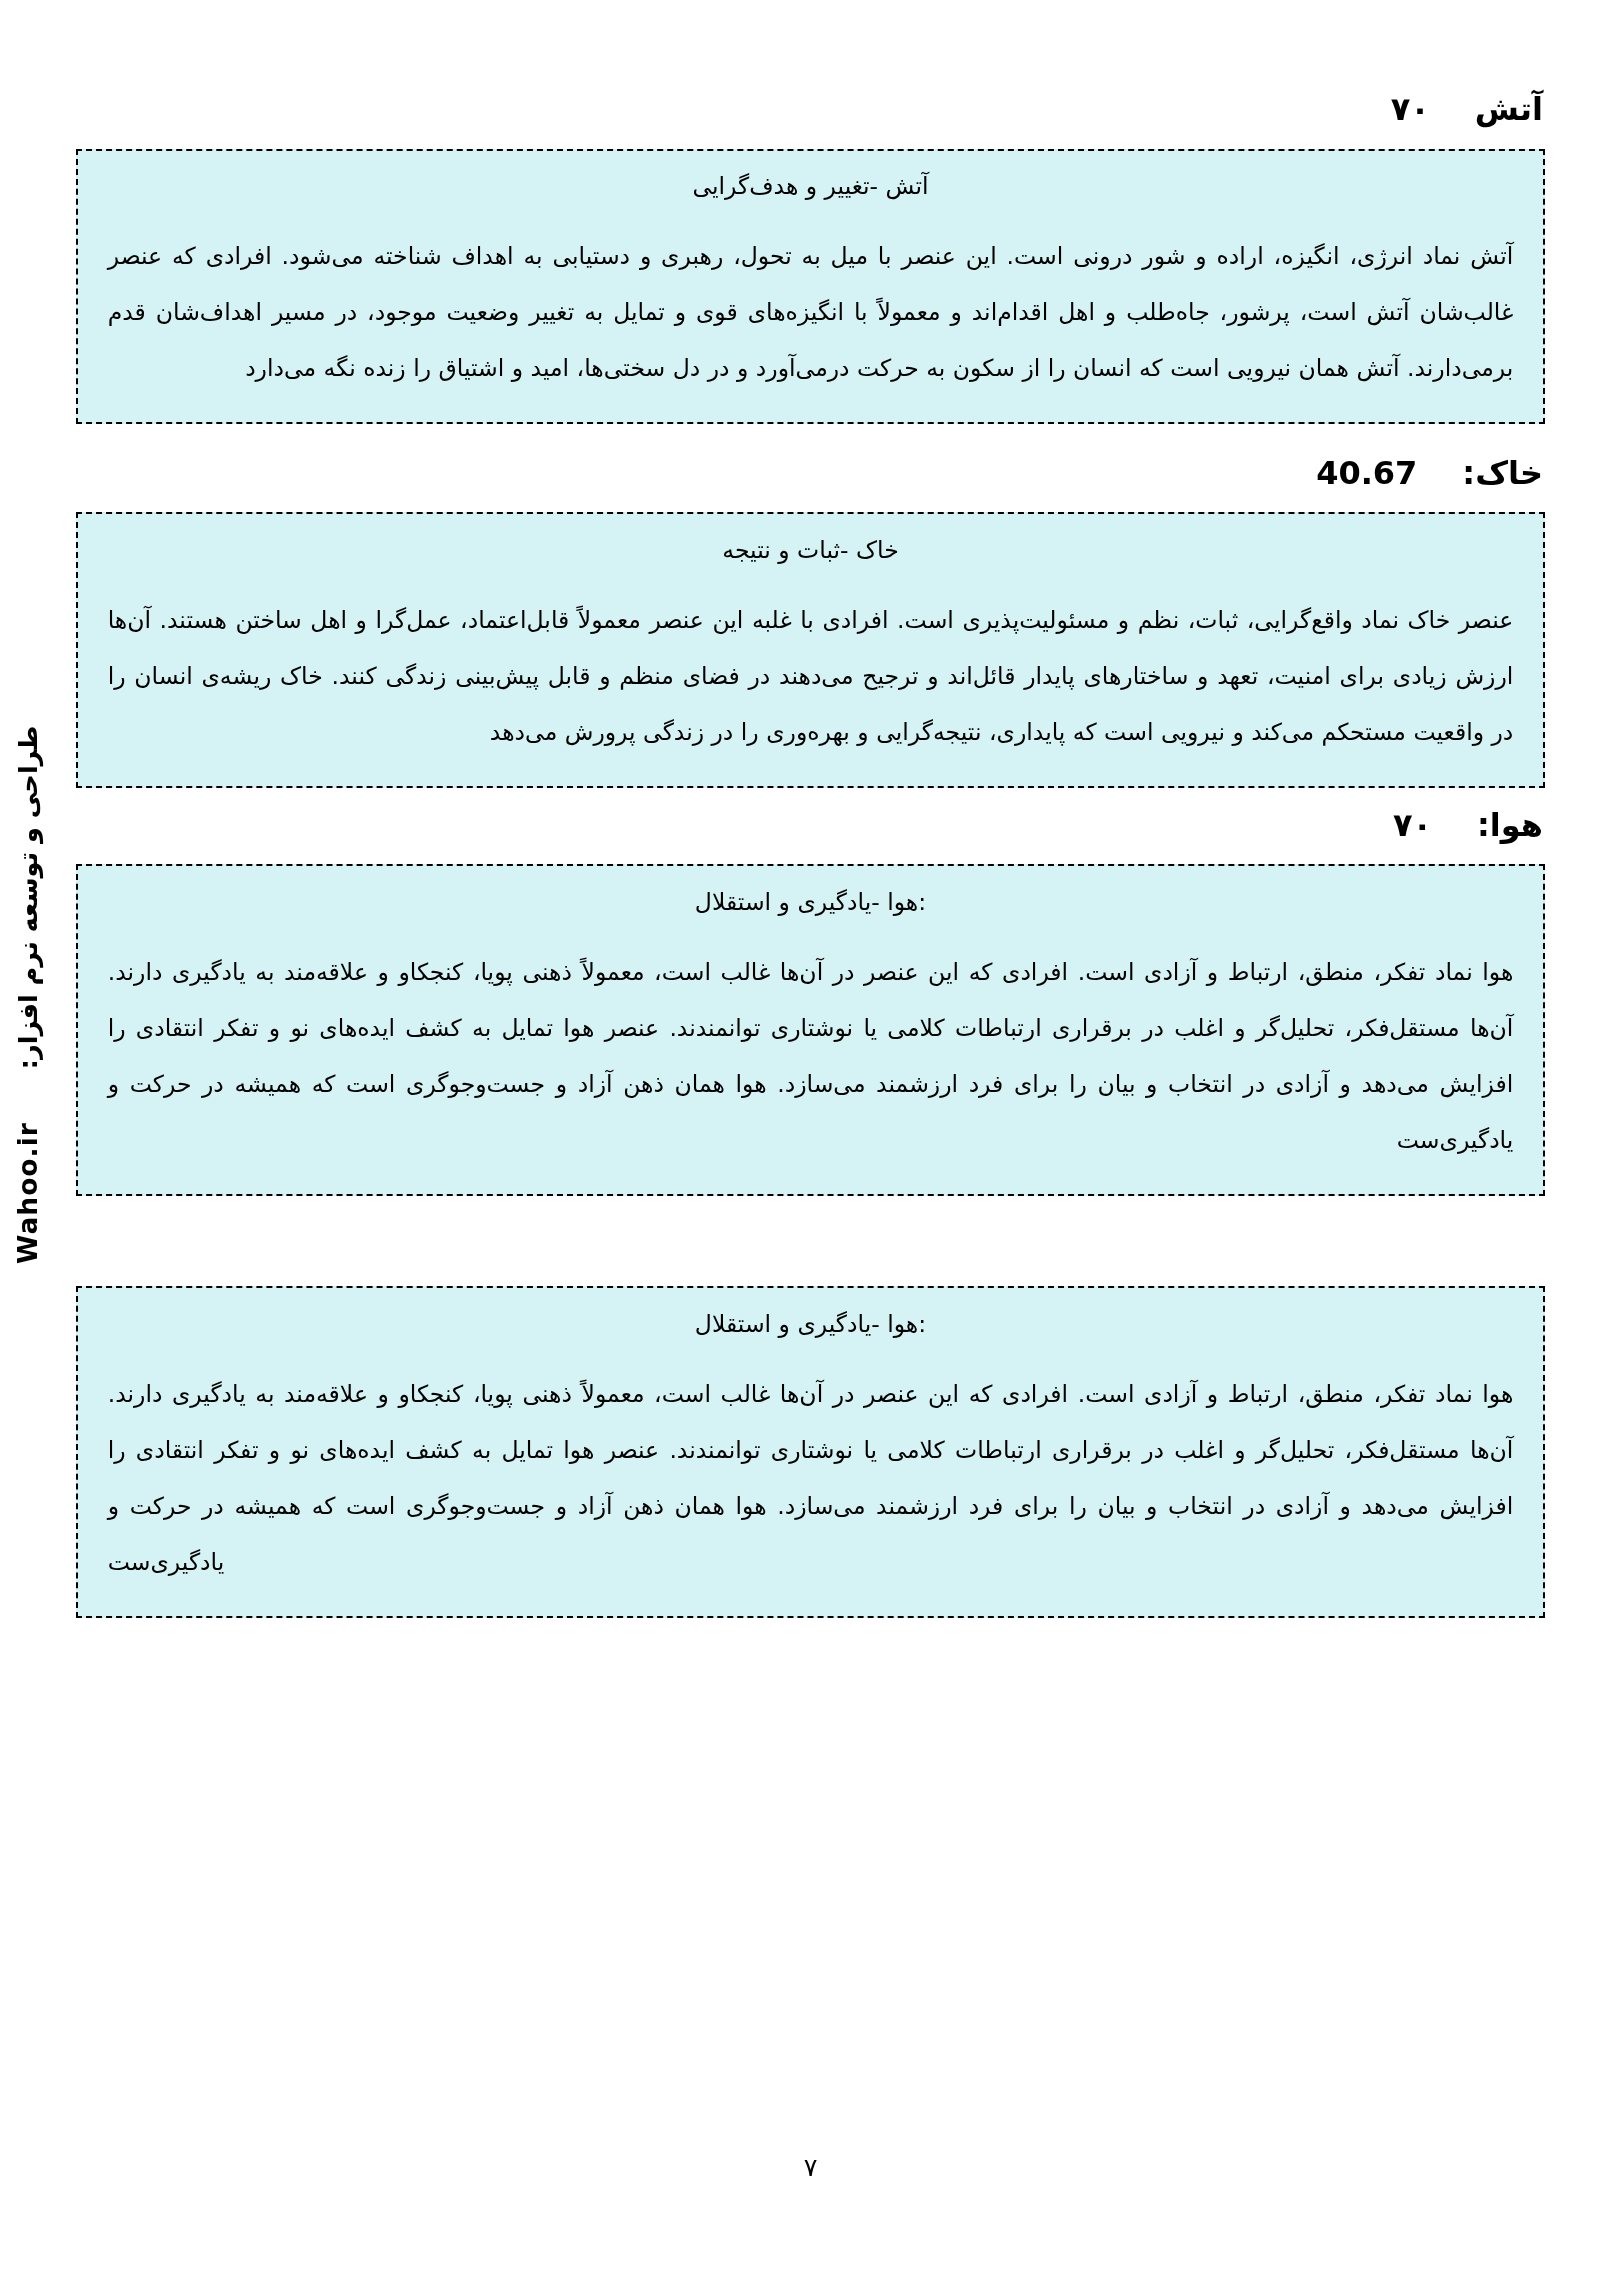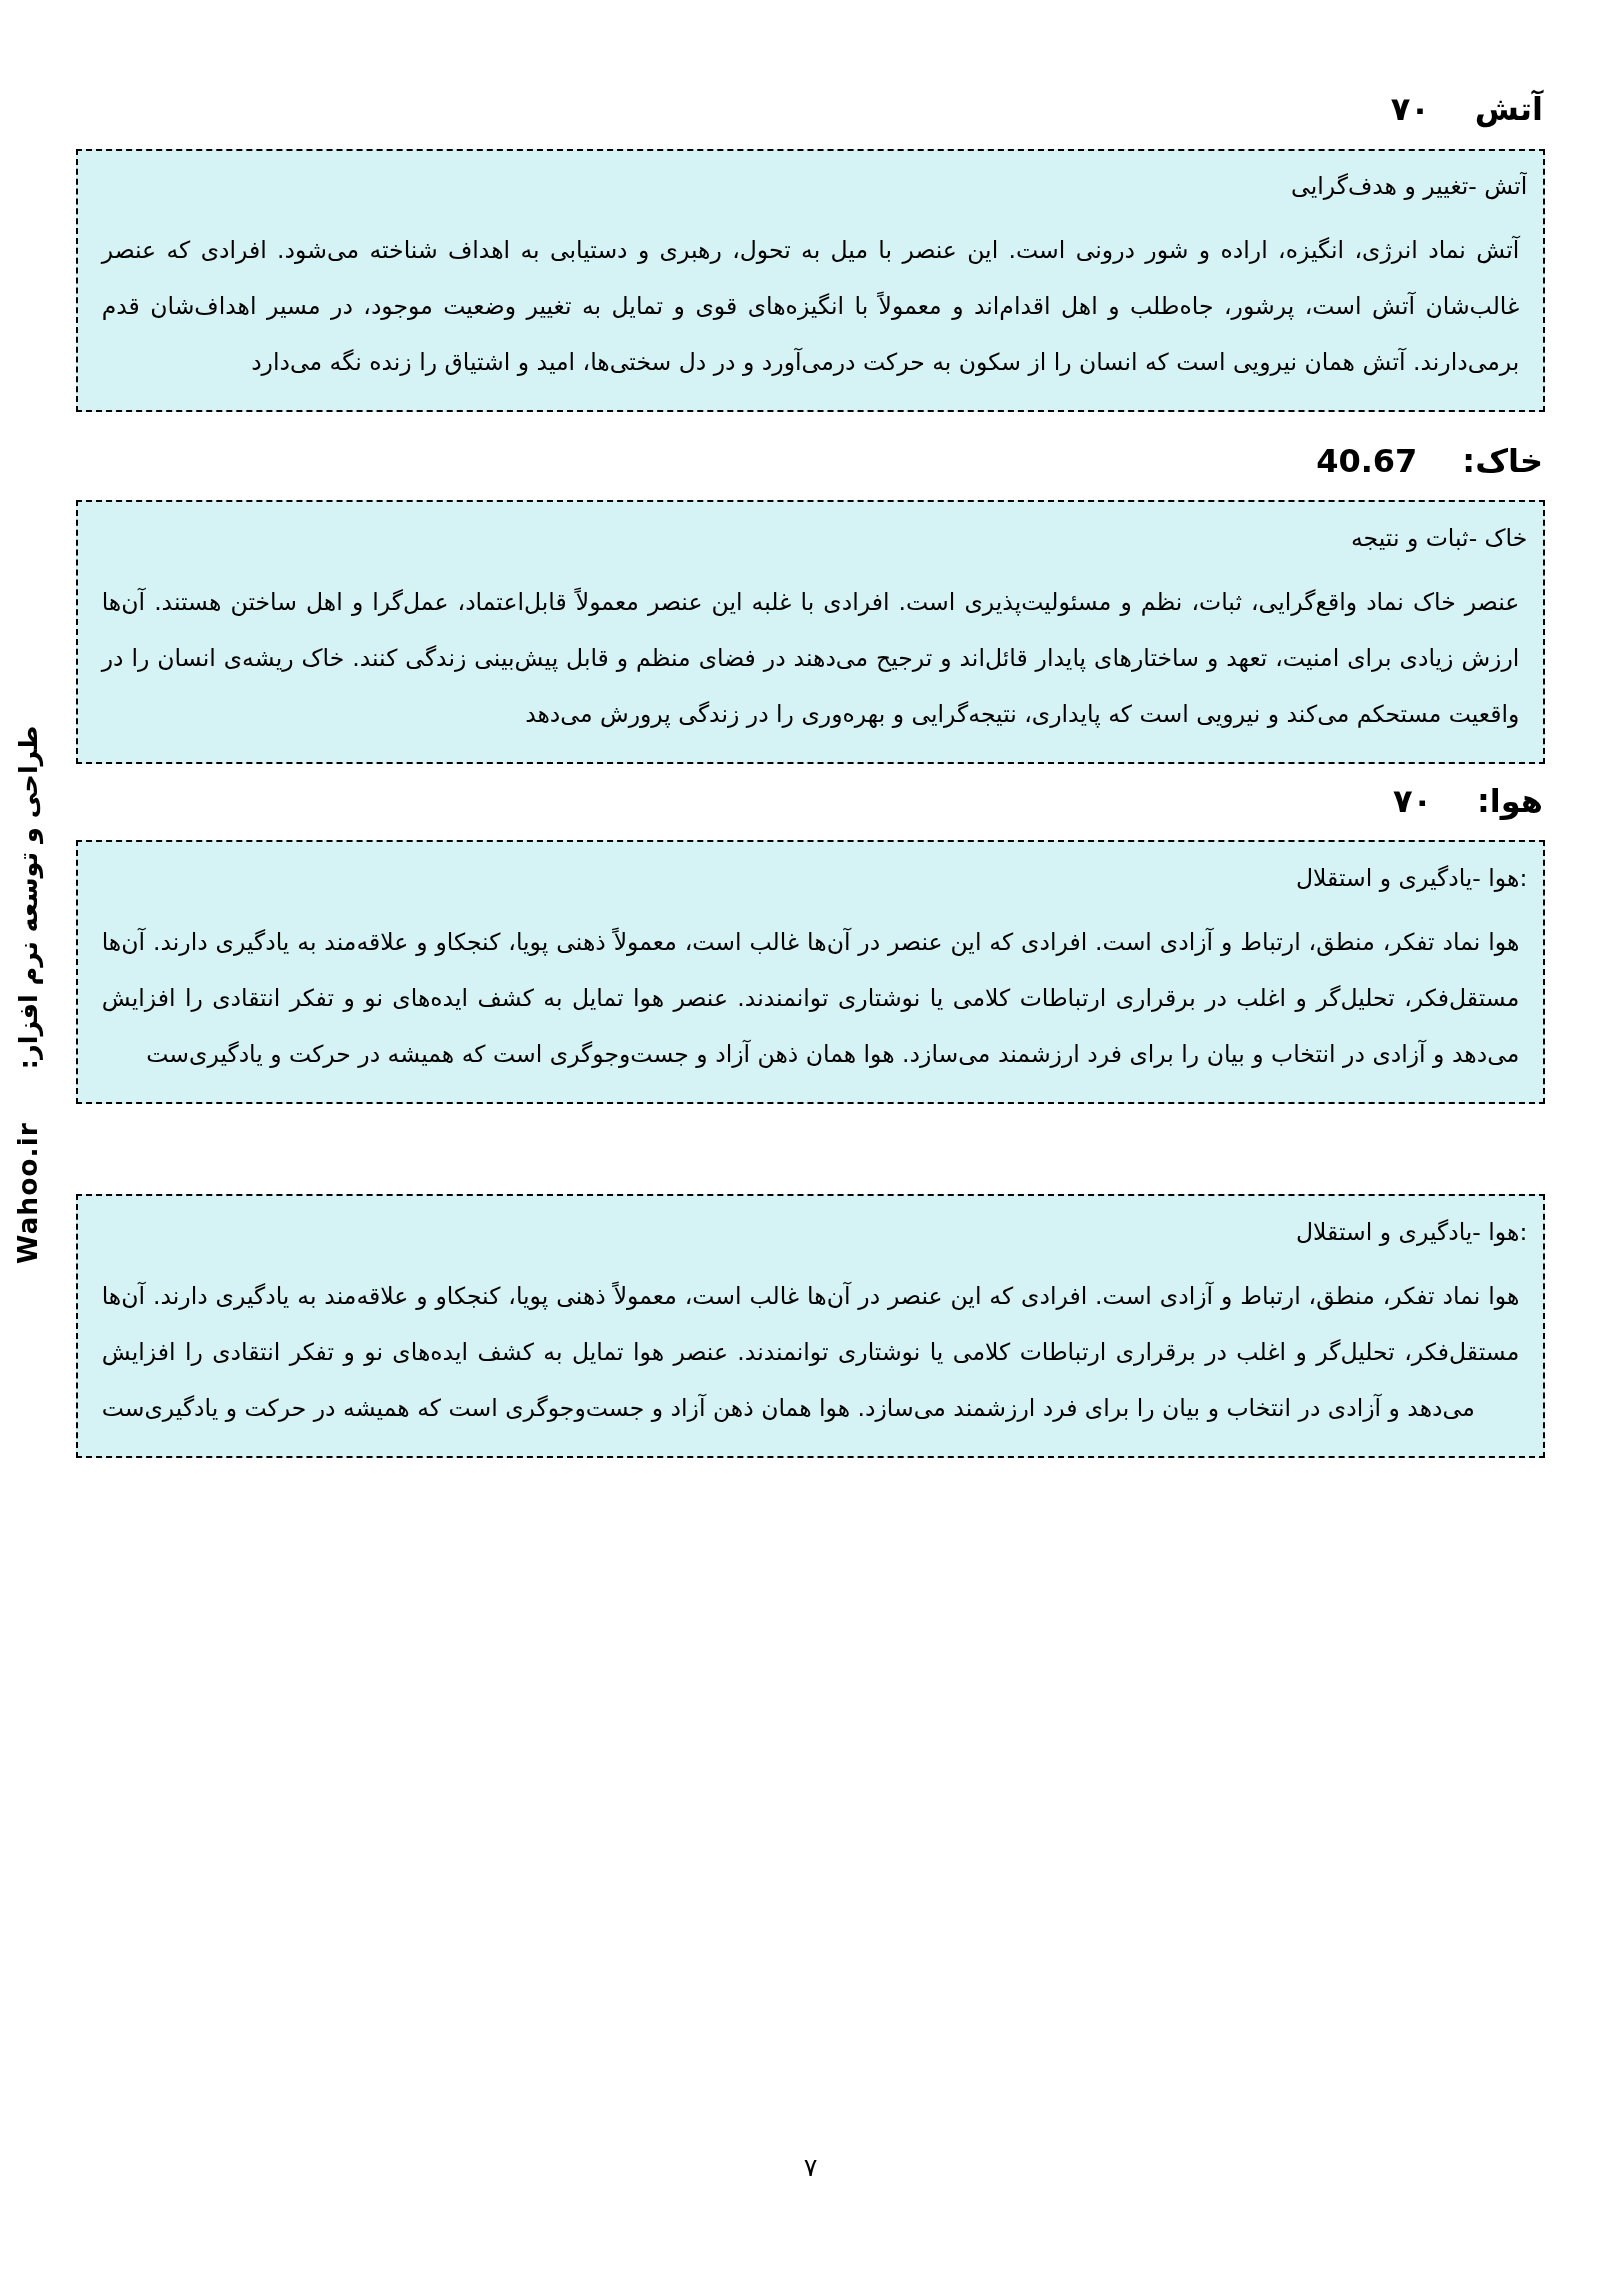--- a/index.html
+++ b/index.html
@@ -32,26 +32,26 @@
     box-sizing: border-box;
     width: 100%;
     background: #d5f3f4;
     border: 2px dashed #000000;
     direction: rtl;
     padding: 7.8px 15.7px 11.8px 15.7px;
     font-size: 23.5px;
     line-height: 56px;
   }
   .box-title {
-    text-align: right;
+    text-align: center;
     white-space: nowrap;
     overflow: hidden;
   }
   .box-body {
-    margin: 8px;
+    margin: 14px;
     text-align: justify;
     text-align-last: right;
   }
   .info-box.last-left .box-body { text-align-last: left; }
   .info-box.gap-after { margin-bottom: 90px; }
   .sidebar-credit {
     position: absolute;
     left: -277px;
     top: 1008px;
     width: 608px;

